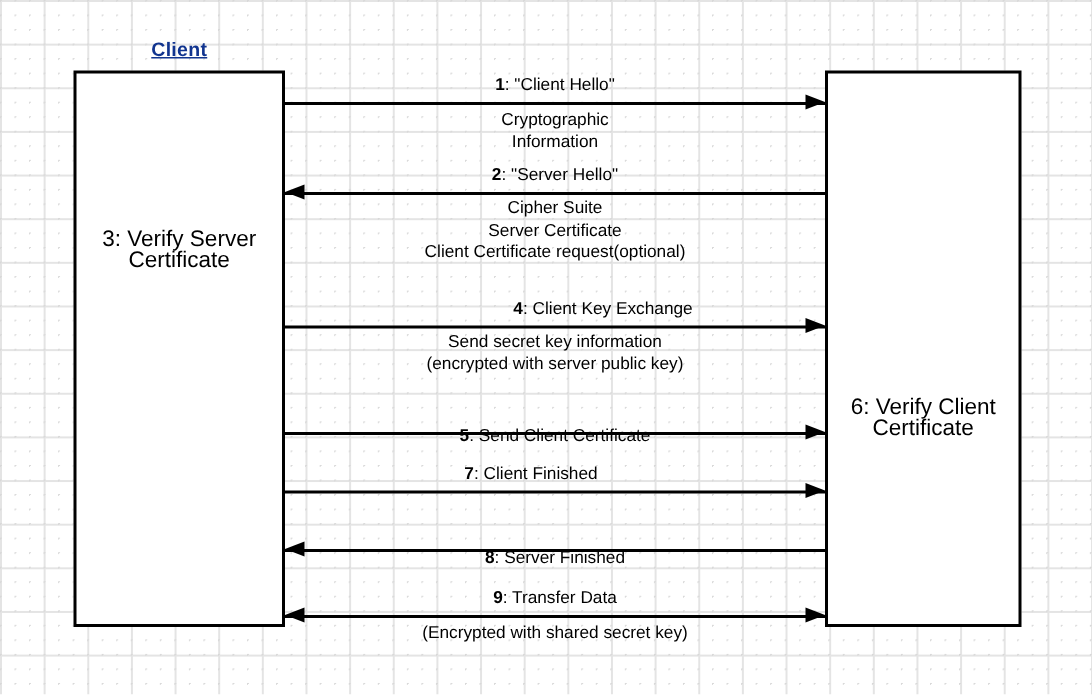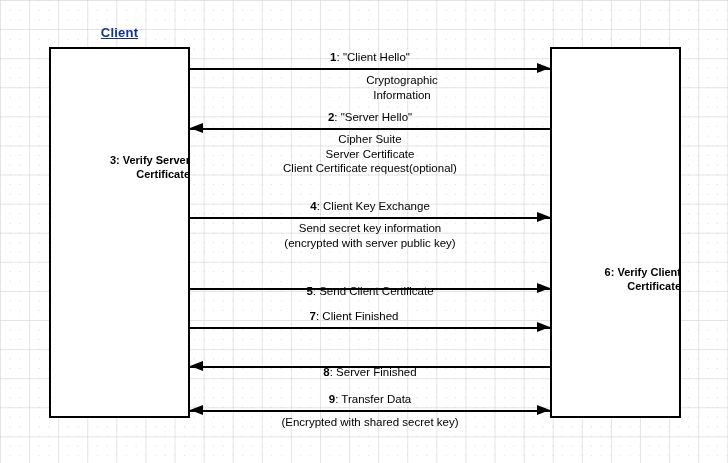--- a/index.html
+++ b/index.html
@@ -36,25 +36,25 @@
     position: absolute;
     font-weight: bold;
     font-size: 13px;
     color: #11348f;
     text-align: center;
     white-space: nowrap;
     letter-spacing: 0.2px;
   }
   .box-note {
     position: absolute;
-    font-weight: bold;
-    font-size: 11px;
+    font-weight: normal;
+    font-size: 15px;
     line-height: 14px;
     color: #000000;
-    text-align: right;
+    text-align: center;
     white-space: pre-line;
   }
 
   
   .msg {
     position: absolute;
   }
   .msg-line {
     position: absolute;
     height: 0;
@@ -115,39 +115,39 @@
 
   <div class="box-note" style="left:550px; top:265px; width:131px;">6: Verify Client
 Certificate</div>
 
   <div class="msg" style="left:190px; top:68px; width:360px;">
     <div class="msg-line" style="width:360px;"></div>
     <div class="arrowhead right" style="right:0;"></div>
     <div class="msg-label" style="left:0; top:-17px; width:360px;">
       <span class="num">1</span><span>: "Client Hello"</span>
     </div>
-    <div class="msg-sub" style="left:0; top:5px; width:360px;margin-left:32px;">Cryptographic
+    <div class="msg-sub" style="left:0; top:5px; width:360px;">Cryptographic
 Information</div>
   </div>
 
   <div class="msg" style="left:190px; top:128px; width:360px;">
     <div class="msg-line" style="width:360px;"></div>
     <div class="arrowhead left" style="left:0;"></div>
     <div class="msg-label" style="left:0; top:-17px; width:360px;">
       <span class="num">2</span><span>: "Server Hello"</span>
     </div>
     <div class="msg-sub" style="left:0; top:4px; width:360px;">Cipher Suite
 Server Certificate
 Client Certificate request(optional)</div>
   </div>
 
   <div class="msg" style="left:190px; top:217px; width:360px;">
     <div class="msg-line" style="width:360px;"></div>
     <div class="arrowhead right" style="right:0;"></div>
-    <div class="msg-label" style="left:0; top:-17px; width:360px;">
+    <div class="msg-label" style="left:0; top:-17px; width:360px;padding-left:32px;">
       <span class="num">4</span><span>: Client Key Exchange</span>
     </div>
     <div class="msg-sub" style="left:0; top:4px; width:360px;">Send secret key information
 (encrypted with server public key)</div>
   </div>
 
   <div class="msg" style="left:190px; top:288px; width:360px;">
     <div class="msg-line" style="width:360px;"></div>
     <div class="arrowhead right" style="right:0;"></div>
     <div class="msg-label" style="left:0; top:-17px; width:360px;margin-top:14px;">

